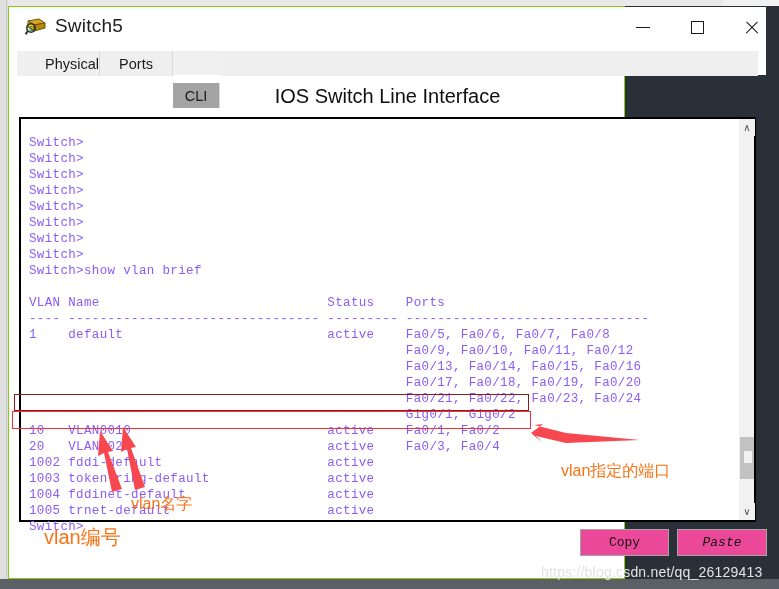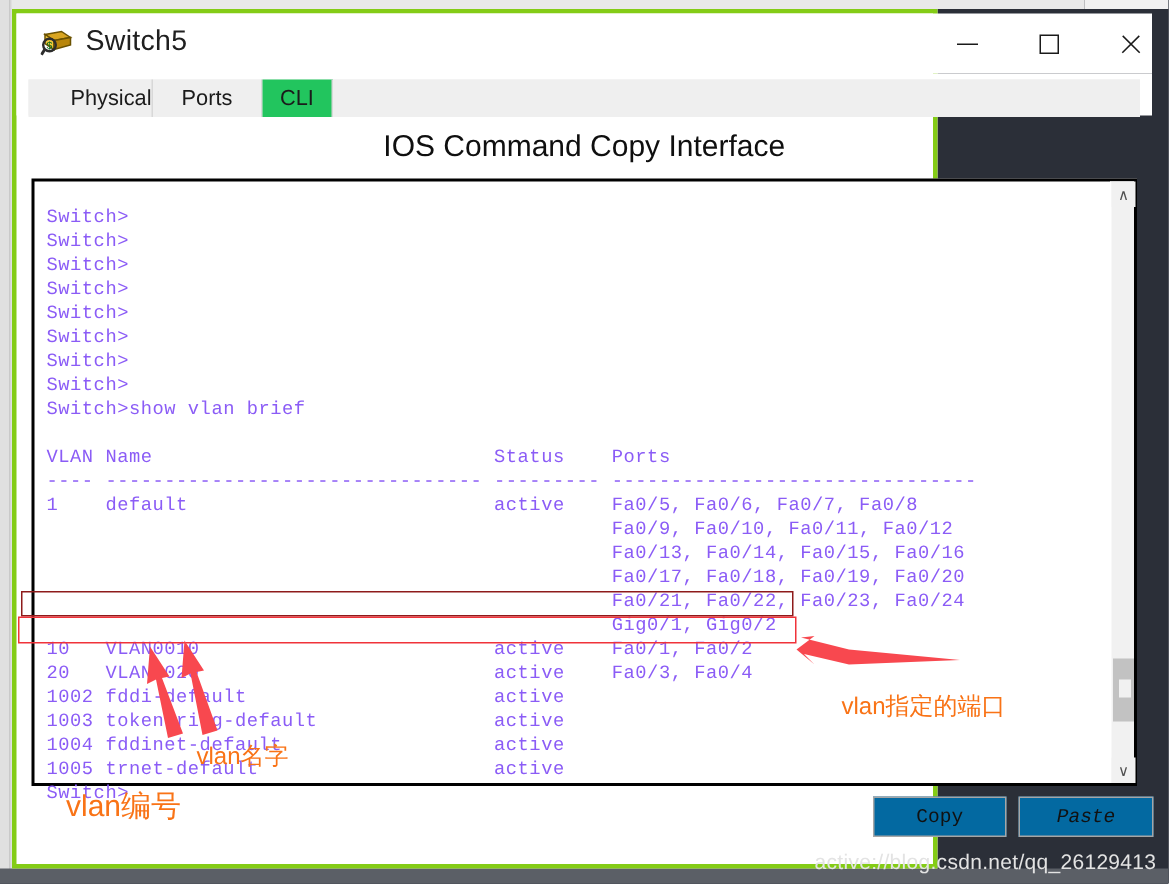--- a/index.html
+++ b/index.html
@@ -18,21 +18,21 @@
   .desk-top-mid  { position:absolute; left:723px; top:0; width:58px; height:6px; background:#f1f1f1; }
   .desk-left { position:absolute; left:0; top:0; width:8px; height:580px; background:#e0e0e0; }
   .desk-left-line { position:absolute; left:6px; top:0; width:1px; height:580px; background:#c9c9c9; }
   .desk-bottom { position:absolute; left:0; bottom:0; width:779px; height:10px; background:#5b5f66; }
 
   
   .window {
     position:absolute; left:8px; top:6px;
     width:617px; height:573px;
     background:#ffffff;
-    border:3px solid #84cc16;
+    border:1px solid #84cc16;
     box-sizing:border-box;
   }
   .titlebar {
     position:absolute; left:0; top:0; width:757px; height:40px;
     background:#ffffff;
   }
   .title-icon {
     position:absolute; left:16px; top:10px; width:22px; height:20px;
   }
   .title-text {
@@ -68,21 +68,21 @@
   }
   .tab {
     position:absolute; top:44px; height:25px;
     display:flex; align-items:center; justify-content:center;
     font-size:14.5px; color:#1b1b1b;
     background:#efefef;
     border-right:1px solid #d8d8d8;
     box-sizing:border-box;
     font-family:"Liberation Sans", sans-serif;
   }
-  .tab.active { background:#22c55e; border-right:1px solid #d8d8d8; }
+  .tab.active { background:#a3a3a3; border-right:1px solid #d8d8d8;margin-top:32px; }
   .tab-physical { left:8px; width:83px;padding-left:28px; }
   .tab-config   { left:91px; width:73px; }
   .tab-cli      { left:164px; width:47px; }
   .tab-filler   { position:absolute; left:211px; top:44px; width:538px; height:25px; background:#efefef; }
 
   
   .heading {
     position:absolute; left:0; top:78px; width:757px;
     text-align:center;
     font-size:20px; color:#0f0f0f;
@@ -126,21 +126,21 @@
     position:absolute; left:1px; width:14px; height:42px; top:318px;
     background:#c2c2c2;
   }
   .sb-grip {
     position:absolute; left:4px; top:14px; width:8px; height:12px; background:#f1f1f1;
   }
 
   
   .btn {
     position:absolute; top:522px; height:27px;
-    background:#0369a1;
+    background:#ec4899;
     border:1px solid #a6a6a6;
     font-family:"Liberation Mono","DejaVu Sans Mono",monospace;
     font-size:13px; color:#111;
     display:flex; align-items:center; justify-content:center;
     box-sizing:border-box;
   }
   .btn-copy { left:571px; width:89px; }
   .btn-paste { left:668px; width:90px;font-style:italic; }
 
   .watermark {
@@ -206,21 +206,21 @@
       </div>
     </div>
 
     <div class="tabstrip"></div>
     <div class="tabstrip-bg"></div>
     <div class="tab tab-physical">Physical</div>
     <div class="tab tab-config">Ports</div>
     <div class="tab tab-cli active">CLI</div>
     <div class="tab-filler"></div>
 
-    <div class="heading">IOS Command Copy Interface</div>
+    <div class="heading">IOS Switch Line Interface</div>
 
     <div class="terminal-frame">
       <pre class="terminal-text">Switch&gt;
 Switch&gt;
 Switch&gt;
 Switch&gt;
 Switch&gt;
 Switch&gt;
 Switch&gt;
 Switch&gt;
@@ -247,21 +247,21 @@
         <div class="sb-thumb">
           <div class="sb-grip"></div>
         </div>
         <div class="sb-arrow sb-down">∨</div>
       </div>
     </div>
 
     <div class="btn btn-copy">Copy</div>
     <div class="btn btn-paste">Paste</div>
 
-    <div class="watermark">active://blog.csdn.net/qq_26129413</div>
+    <div class="watermark">https://blog.csdn.net/qq_26129413</div>
   </div>
 
   <div class="ann-box box-vlan10"></div>
   <div class="ann-box box-vlan20"></div>
 
   <svg class="ann-svg">
 
     <polygon points="534,425 566,433 640,440 566,443 536,436 543,443 531,433 543,424" fill="#f8484f"></polygon>
 
     <polygon points="100,431 113,451 108,452 122,489 112,492 104,453 98,456" fill="#f8484f"></polygon>

